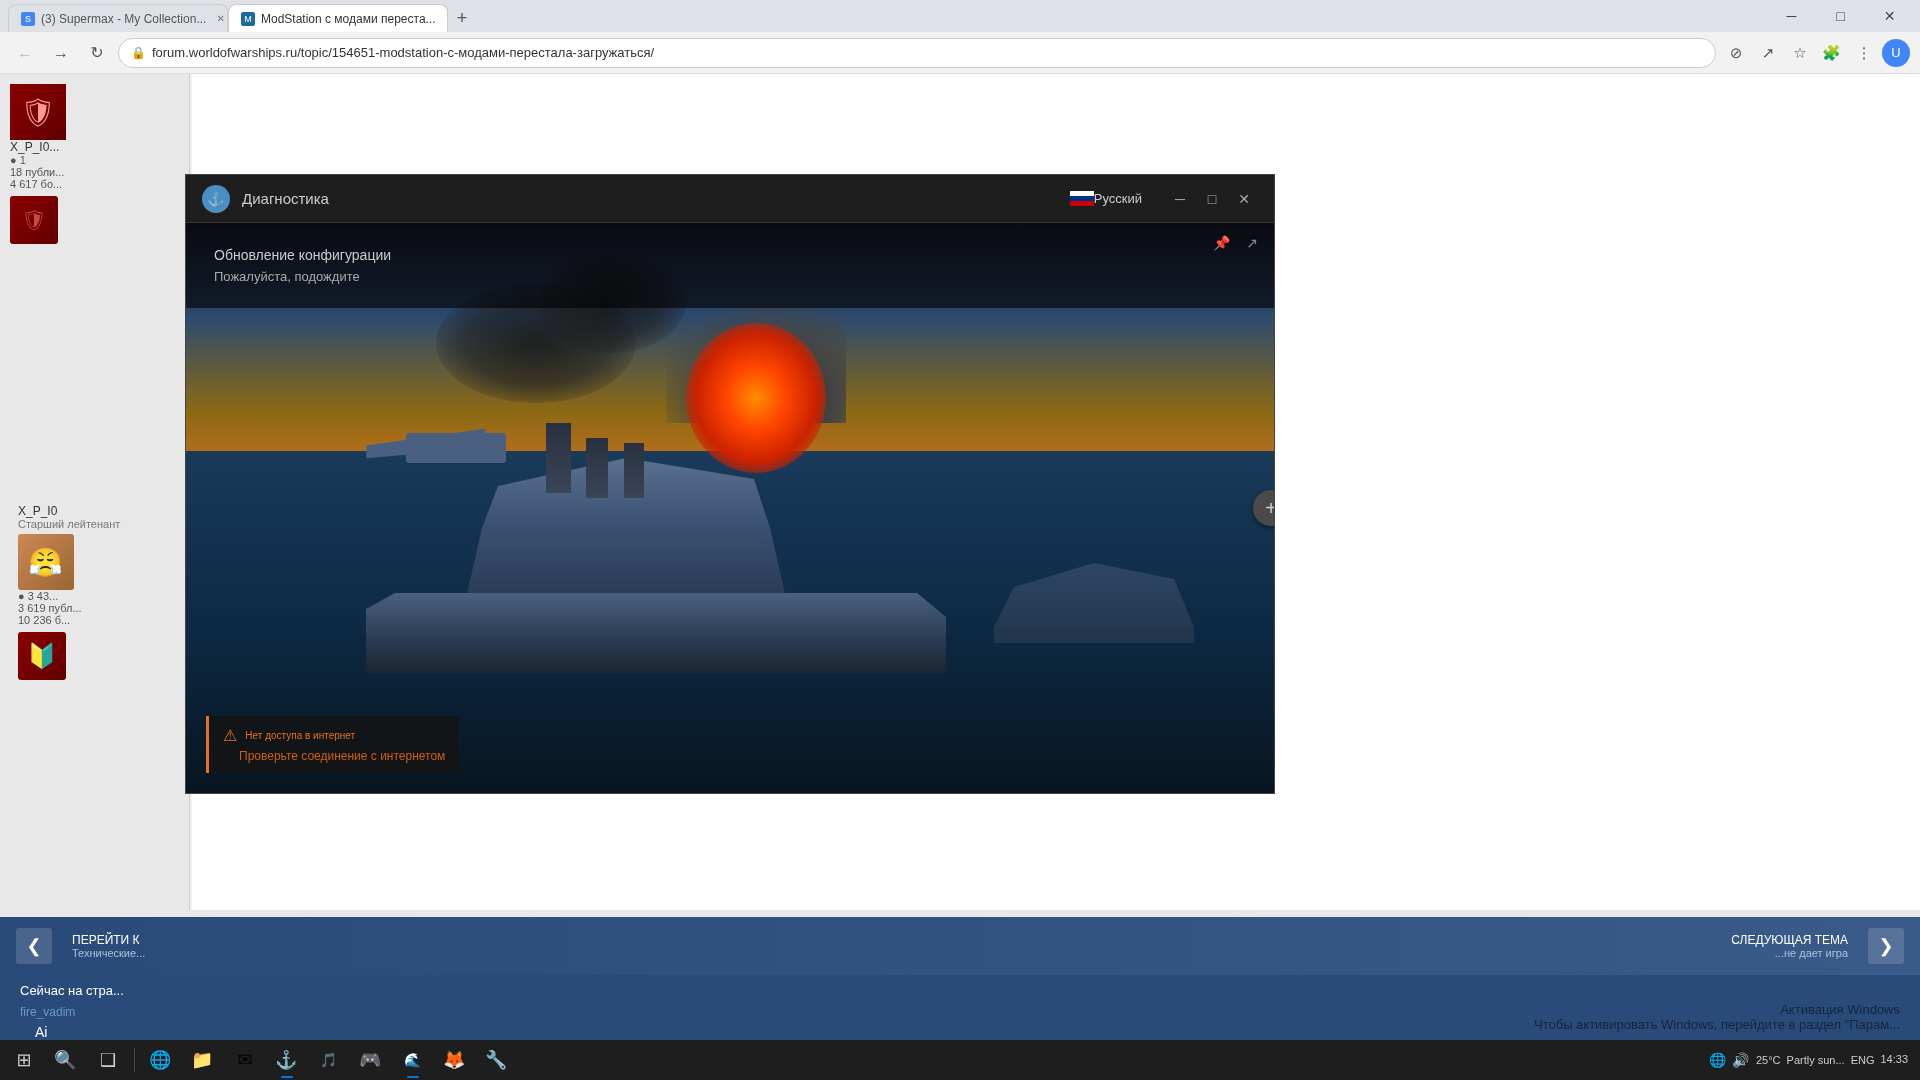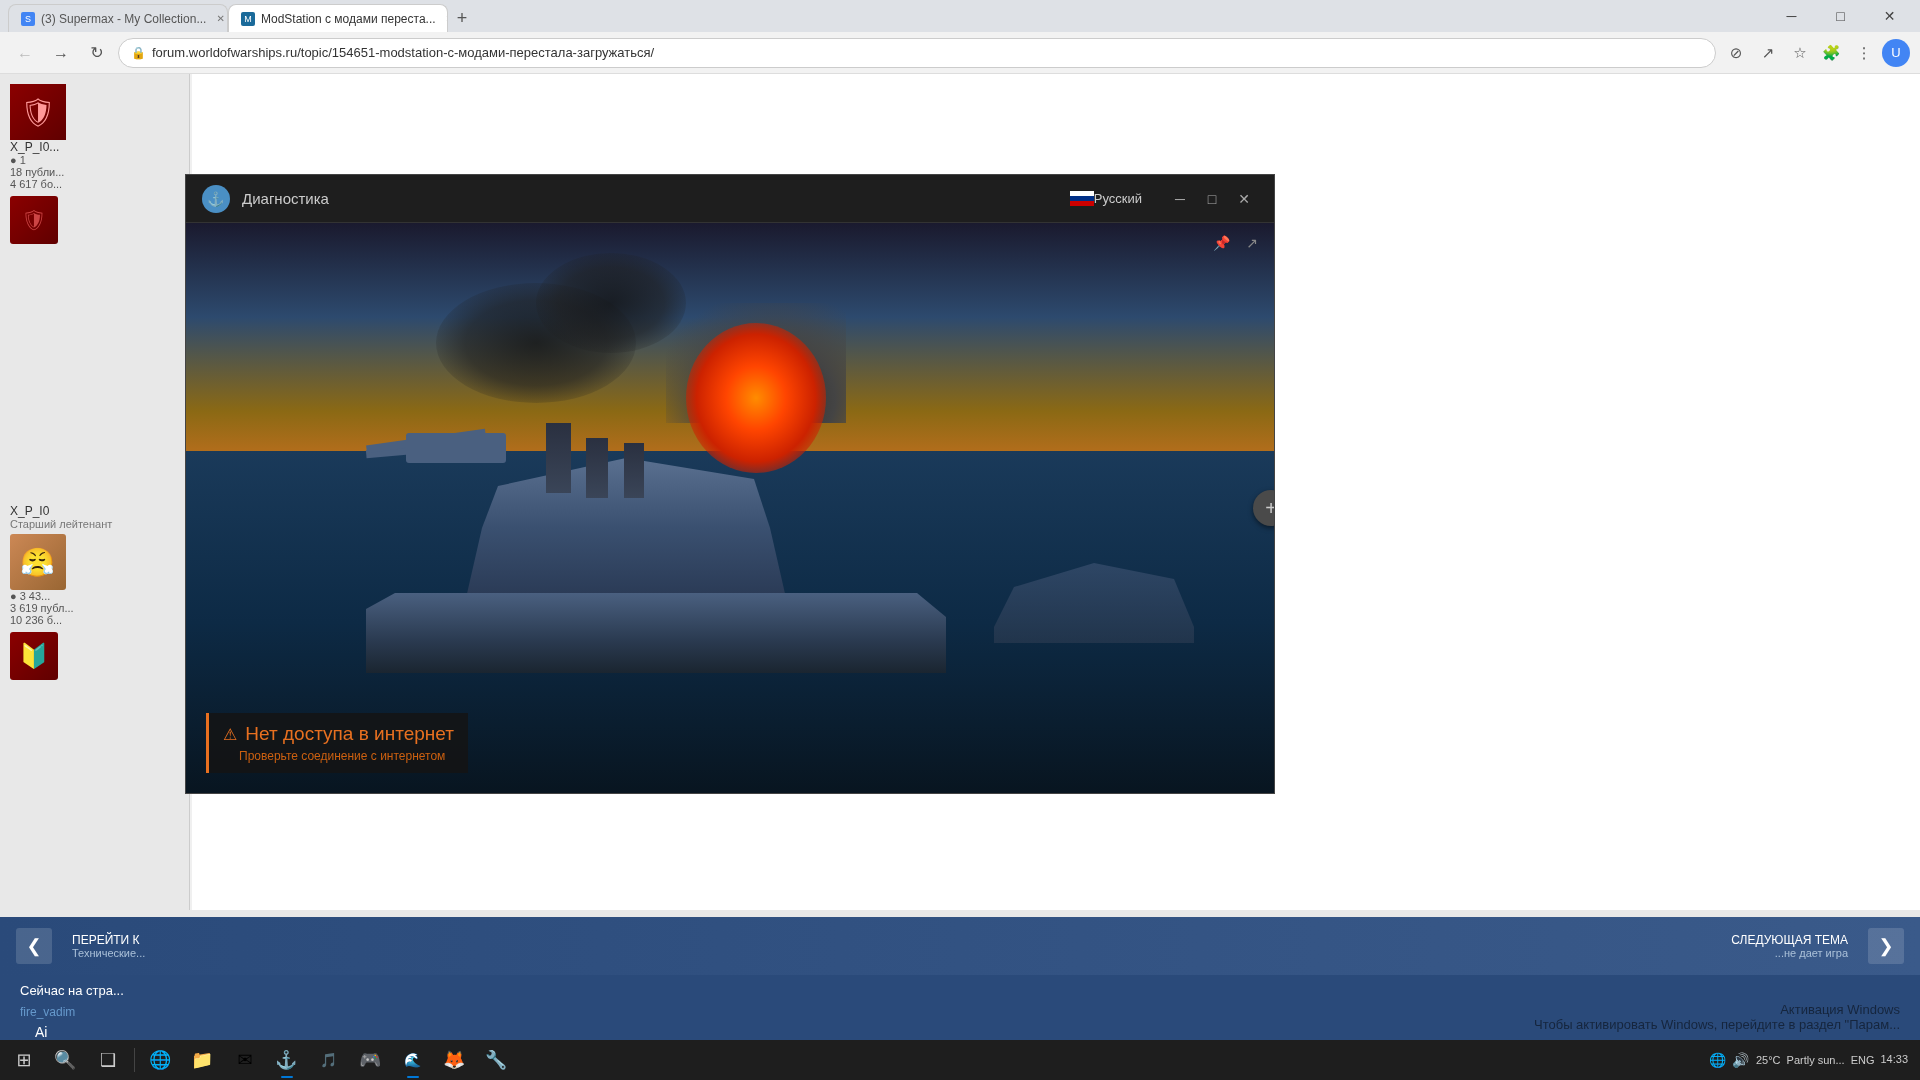--- a/index.html
+++ b/index.html
@@ -408,21 +408,21 @@
       display: flex;
       align-items: center;
       gap: 8px;
     }
     .warning-icon {
       color: #e87020;
       font-size: 16px;
     }
     .error-text-main {
       color: #e87020;
-      font-size: 19px;
+      font-size: 10px;
     }
     .error-text-sub {
       color: #cc6010;
       font-size: 12px;
       margin-left: 16px;
     }
 
     
     .retry-button {
       position: absolute;
@@ -661,20 +661,21 @@
       background: linear-gradient(135deg, #8B0000 0%, #600000 100%);
       border-radius: 3px;
       margin-top: 6px;
       display: flex; align-items: center; justify-content: center;
       color: #cc4444;
       font-size: 24px;
     }
 
     .second-user-card {
       margin-top: 260px;
+      margin-left: 8px;
     }
 
     .user-avatar-face {
       width: 56px; height: 56px;
       background: linear-gradient(135deg, #cc8855 0%, #996633 100%);
       display: flex; align-items: center; justify-content: center;
       color: #ffcc99;
       font-size: 28px;
       border-radius: 3px;
     }
@@ -856,20 +857,24 @@
         <div class="ship-gun-turret"></div>
         <div class="ship-superstructure"></div>
         <div class="smoke-stack smoke1"></div>
         <div class="smoke-stack smoke2"></div>
         <div class="smoke-stack smoke3"></div>
         <div class="ship-hull"></div>
       </div>
 
       <div class="ship-bg-right"></div>
 
+      <div class="dialog-loading">
+        <div class="loading-title">Обновление конфигурации</div>
+        <div class="loading-subtitle">Пожалуйста, подождите</div>
+      </div>
 
       <div class="dialog-top-right-btns">
         <div class="small-icon-btn">📌</div>
         <div class="small-icon-btn">↗</div>
       </div>
 
       <div class="dialog-plus-btn">+</div>
 
       <div class="error-notification">
         <div class="error-row">

